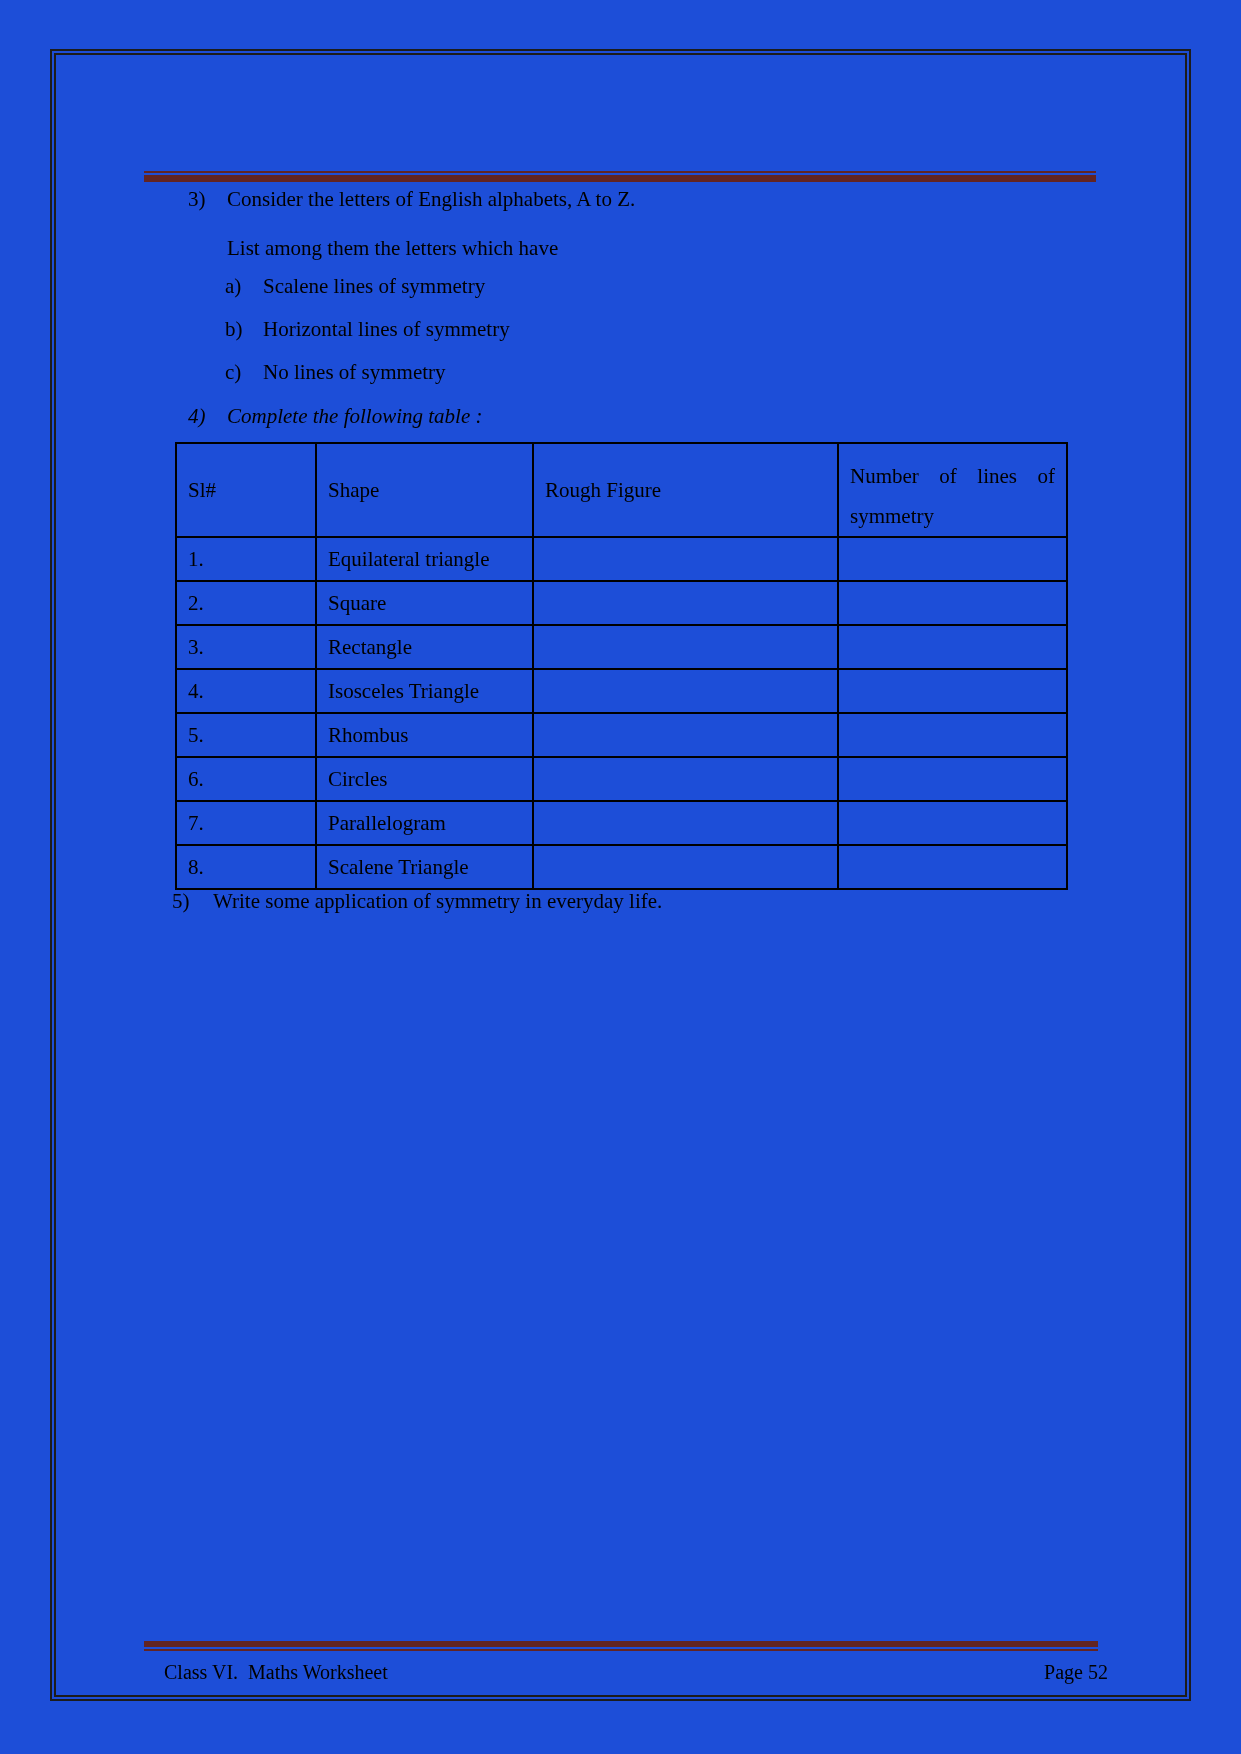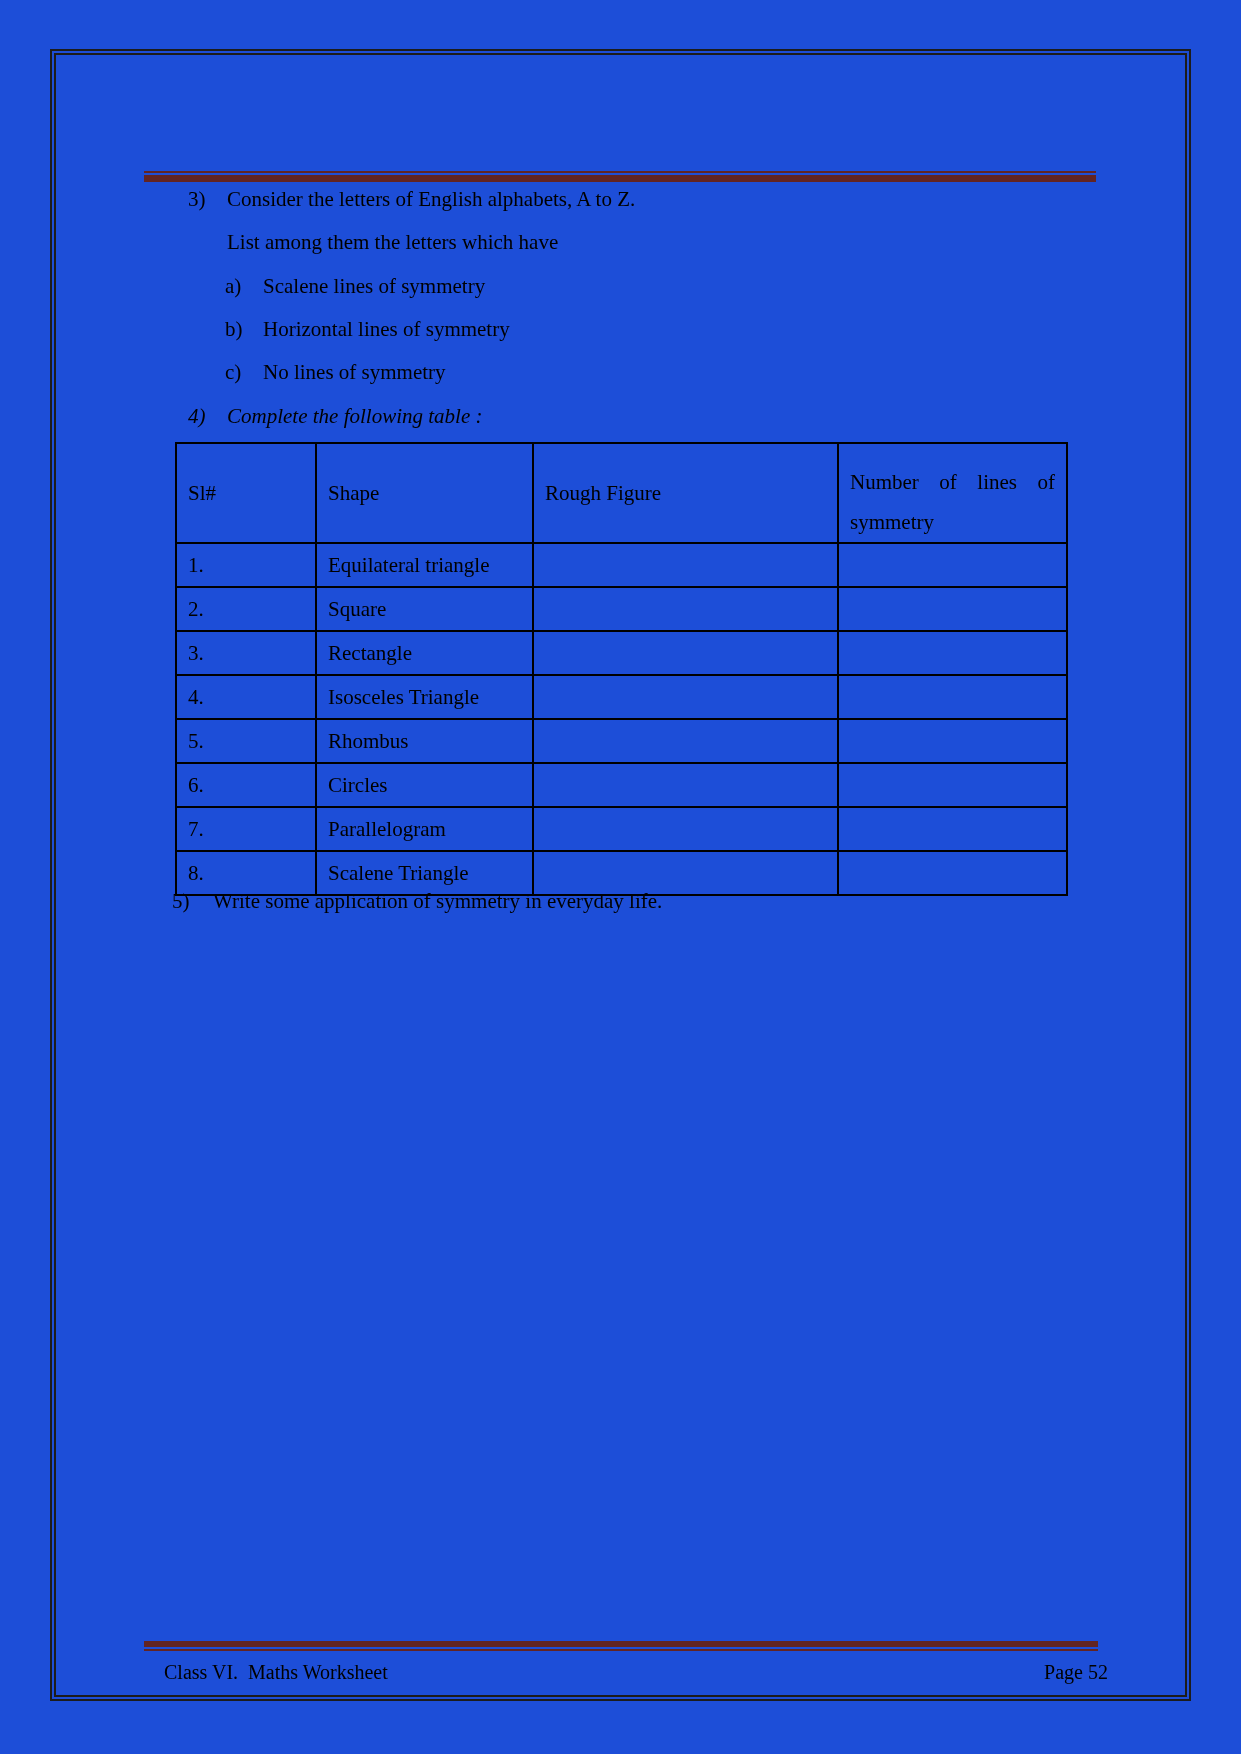--- a/index.html
+++ b/index.html
@@ -64,21 +64,21 @@
     text-align: left;
     padding: 0 11px;
     vertical-align: middle;
     overflow: hidden;
   }
   .sym-table thead tr { height: 85px; margin-top: 23px; }
   .sym-table tbody tr { height: 44px; }
   .sym-table th.th-lines {
     vertical-align: top;
     text-align: justify;
-    padding-top: 18px;
+    padding-top: 12px;
     line-height: 40px;
   }
   .footer-row {
     position: absolute;
     left: 152px; top: 1661px;
     width: 944px;
     display: flex;
     justify-content: space-between;
     font-size: 20px;
     margin-left: 12px;
@@ -92,21 +92,21 @@
   <div class="border-outer">
     <div class="border-inner"></div>
   </div>
 
   <div class="rule rule-top-thin" style="background:#622423"></div>
   <div class="rule rule-top-thick" style="background:#622423"></div>
 
   <div class="textline" style="left:188px; top:186px;">
     <span class="qnum">3)</span><span>Consider the letters of English alphabets, A to Z.</span>
   </div>
-  <div class="textline" style="left:227px; top:229px;">List among them the letters which have</div>
+  <div class="textline" style="left:227px; top:235px;">List among them the letters which have</div>
 
   <div class="textline" style="left:225px; top:273px;">
     <span class="subnum">a)</span><span>Scalene lines of symmetry</span>
   </div>
   <div class="textline" style="left:225px; top:316px;">
     <span class="subnum">b)</span><span>Horizontal lines of symmetry</span>
   </div>
   <div class="textline" style="left:225px; top:359px;">
     <span class="subnum">c)</span><span>No lines of symmetry</span>
   </div>

